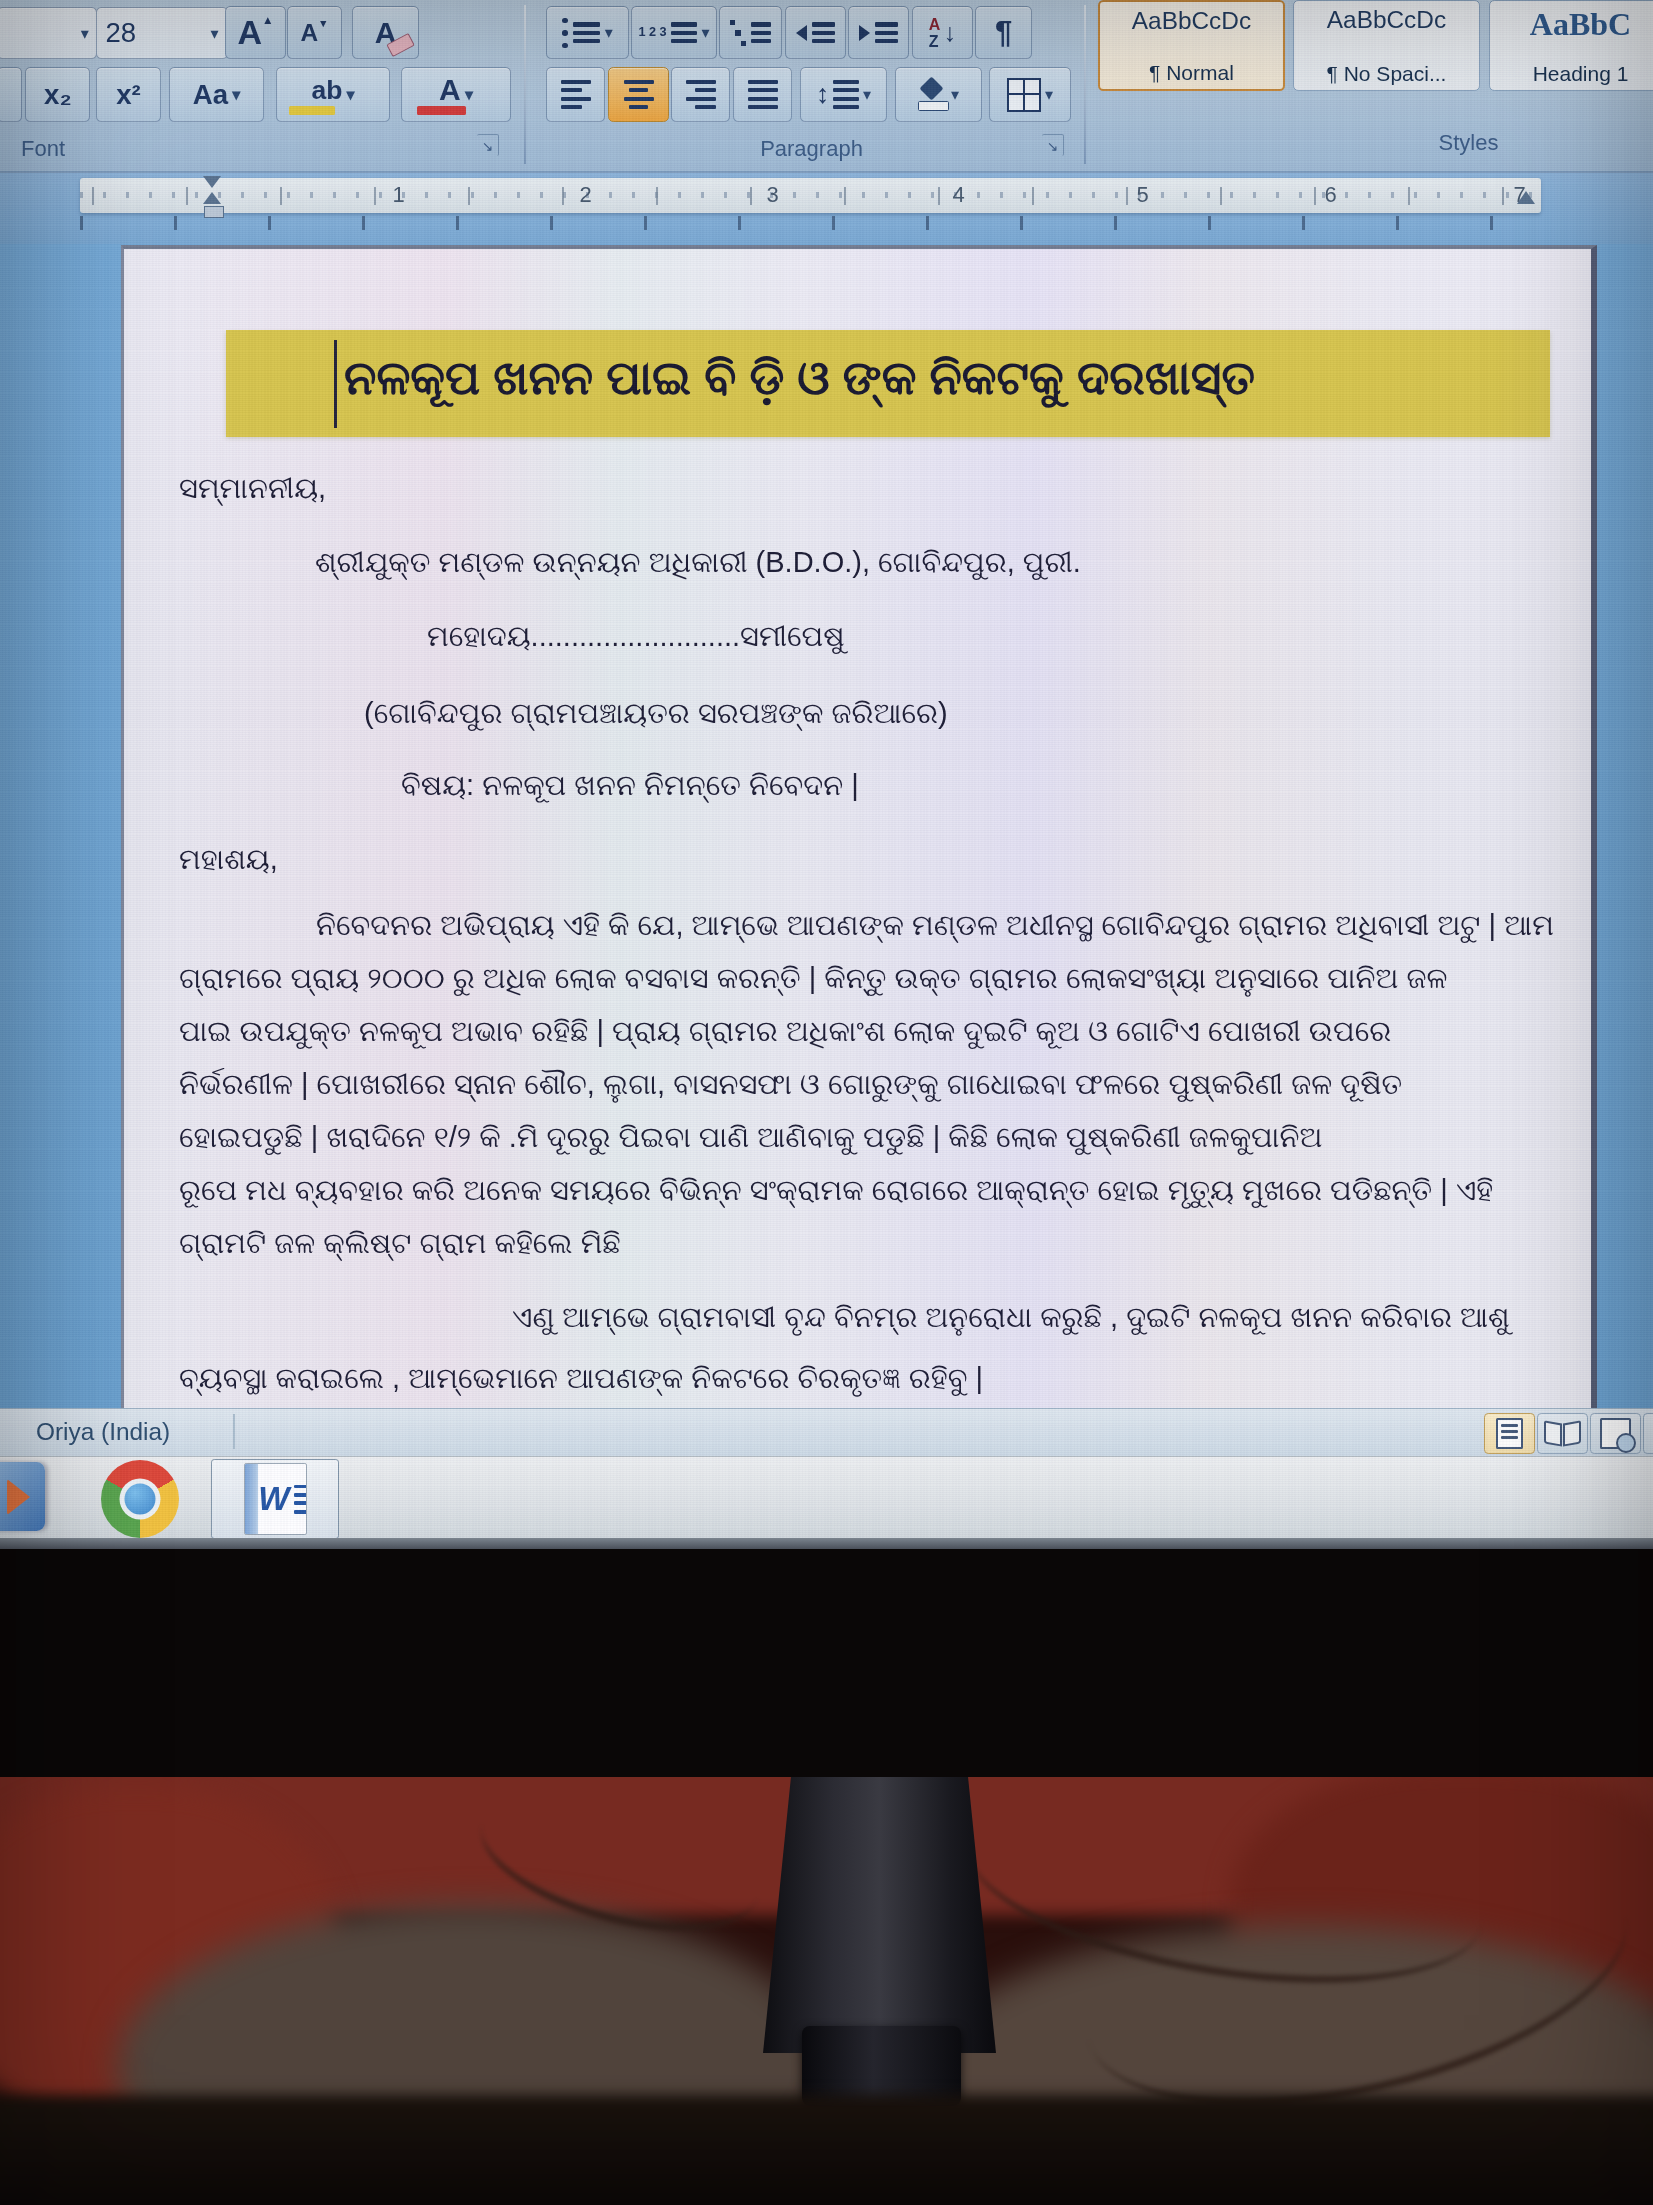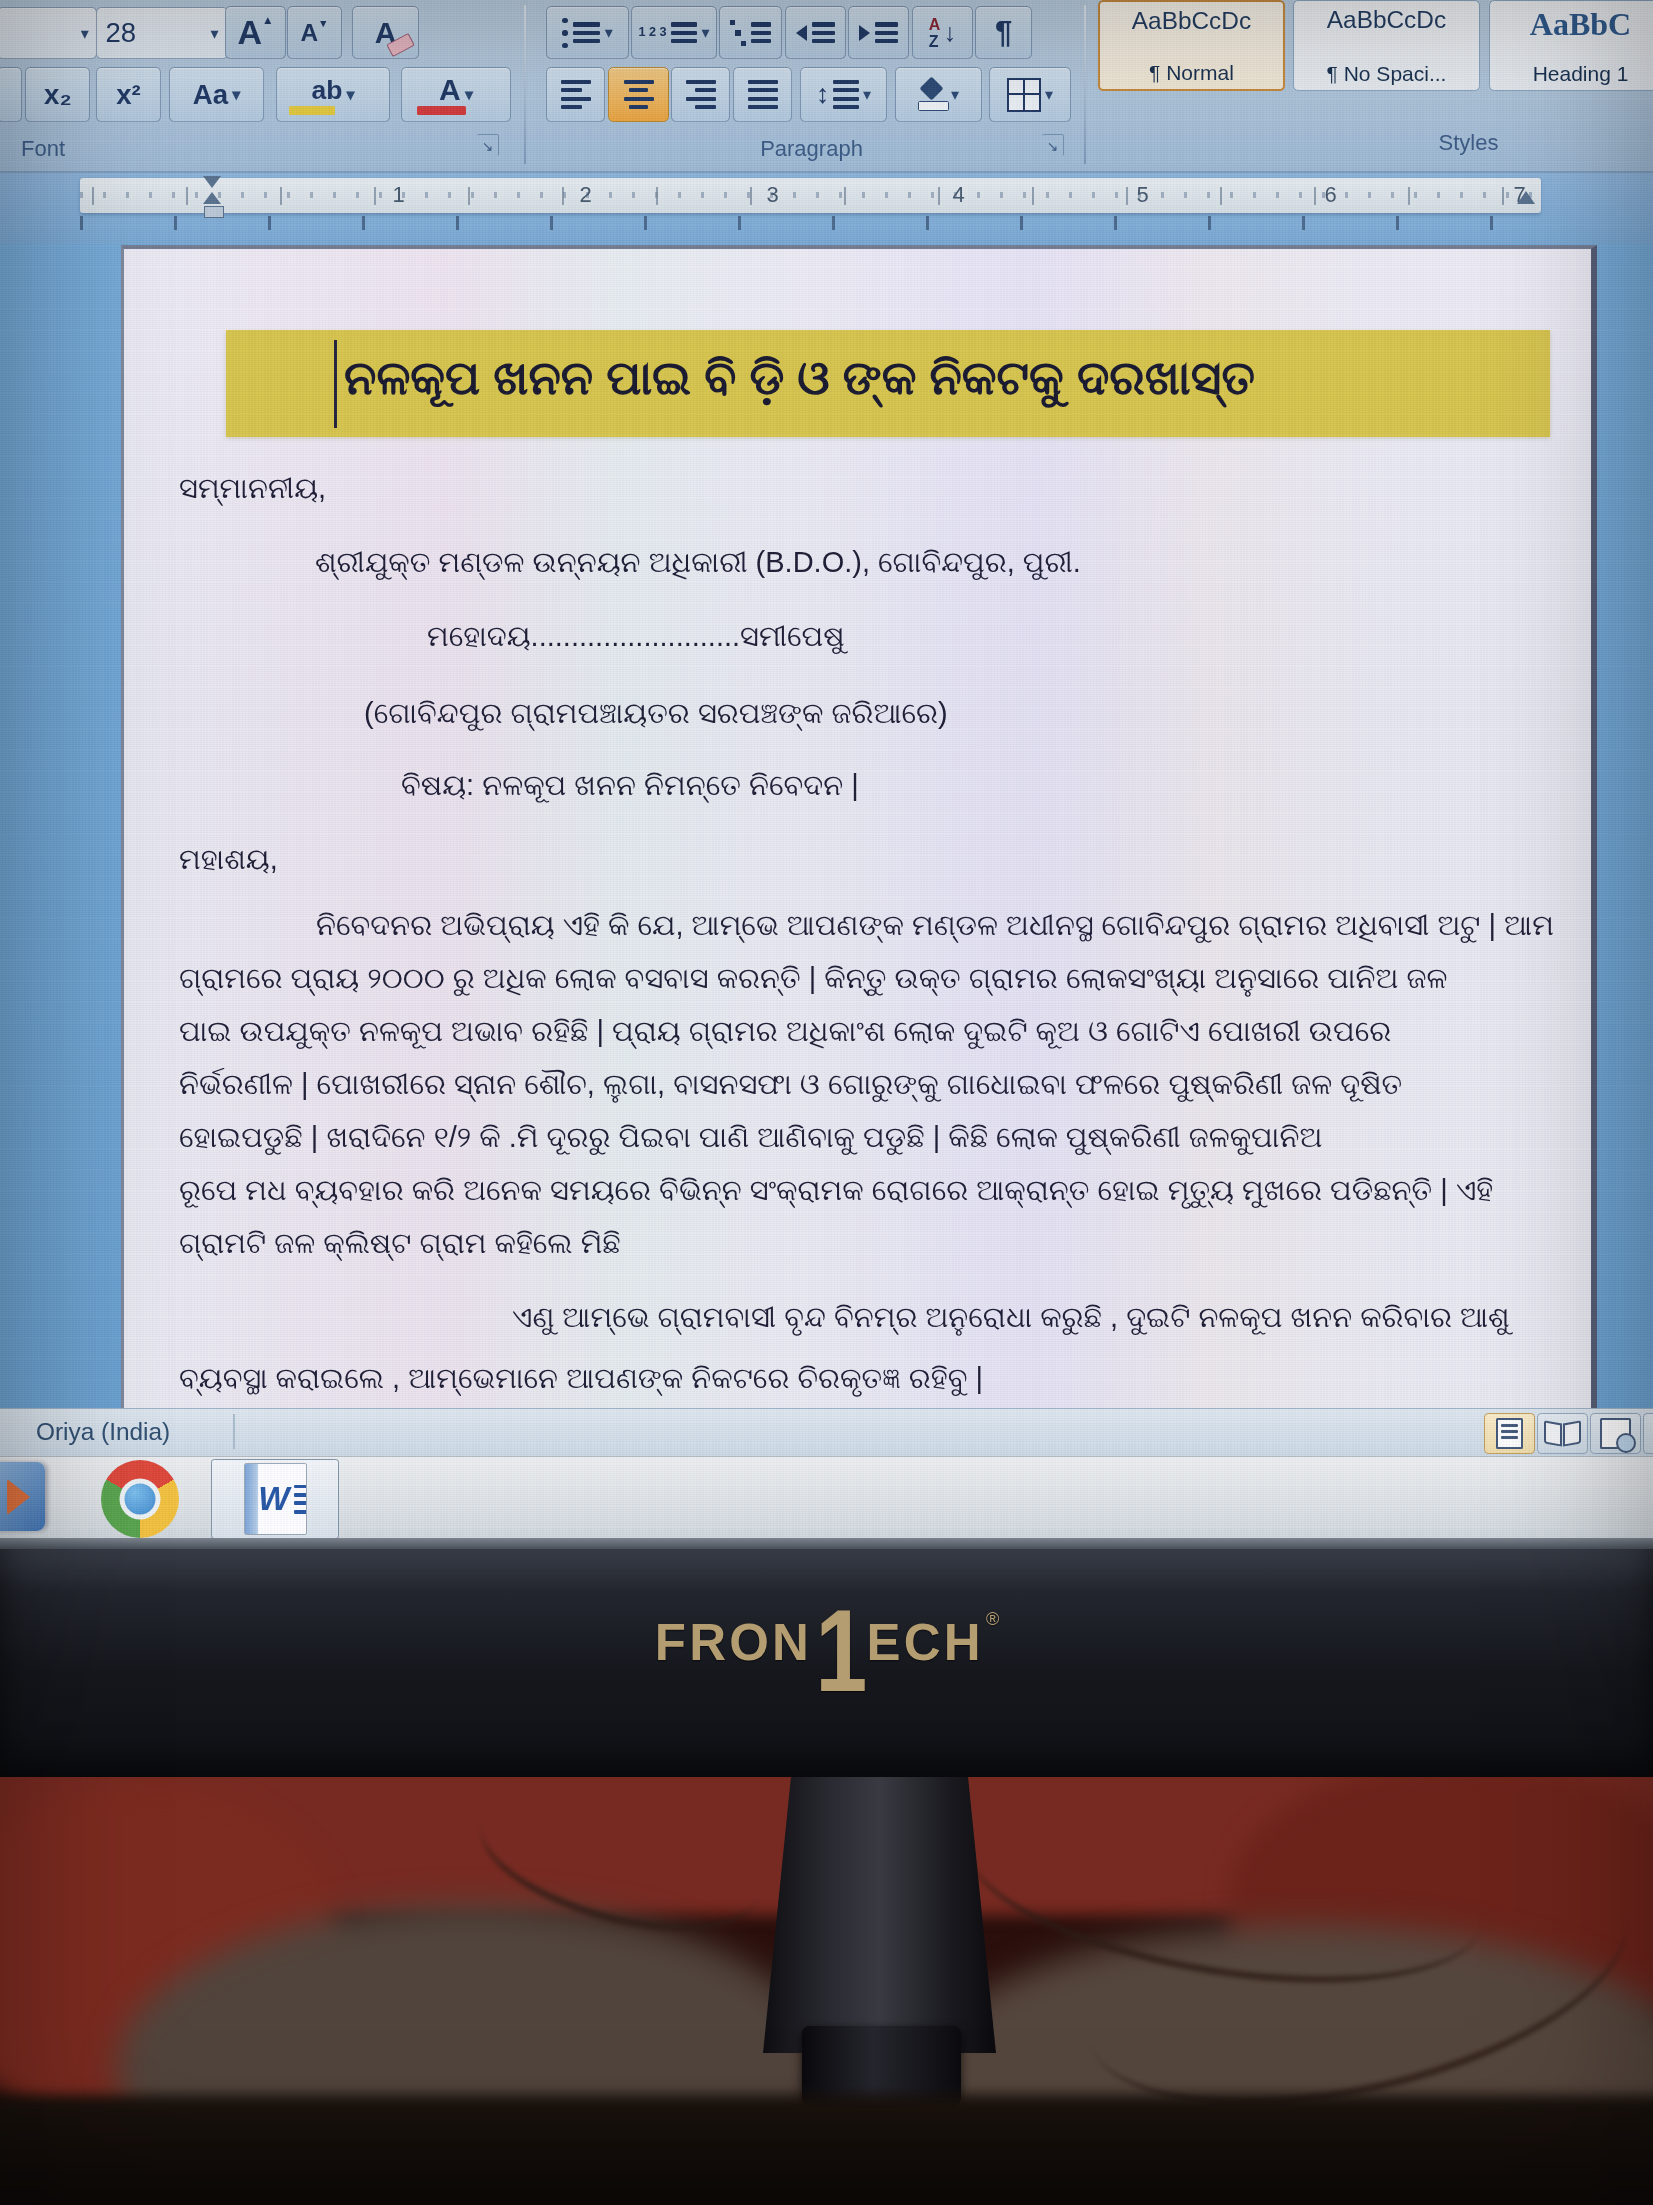--- a/index.html
+++ b/index.html
@@ -423,28 +423,20 @@
               <i></i>
             </span>
         </div>
       </div>
     </div>
 
     <div id="scanlines"></div>
   </div>
 
   <div id="glassedge"></div>
-  <div id="bezel">
-    <div id="logo">
-      <span class="word">FRON</span>
-      <span class="one">1</span>
-      <span class="word">ECH</span>
-      <span class="reg">®</span>
-    </div>
-  </div>
   <div id="below">
     <div id="redband"></div>
     <div class="blob" id="redL"></div>
     <div class="blob" id="redR"></div>
     <div id="greyL"></div>
     <div id="greyR"></div>
     <div class="cable" id="cab1"></div>
     <div class="cable" id="cab2"></div>
     <div class="cable" id="cab3"></div>
     <div id="stand"></div>

